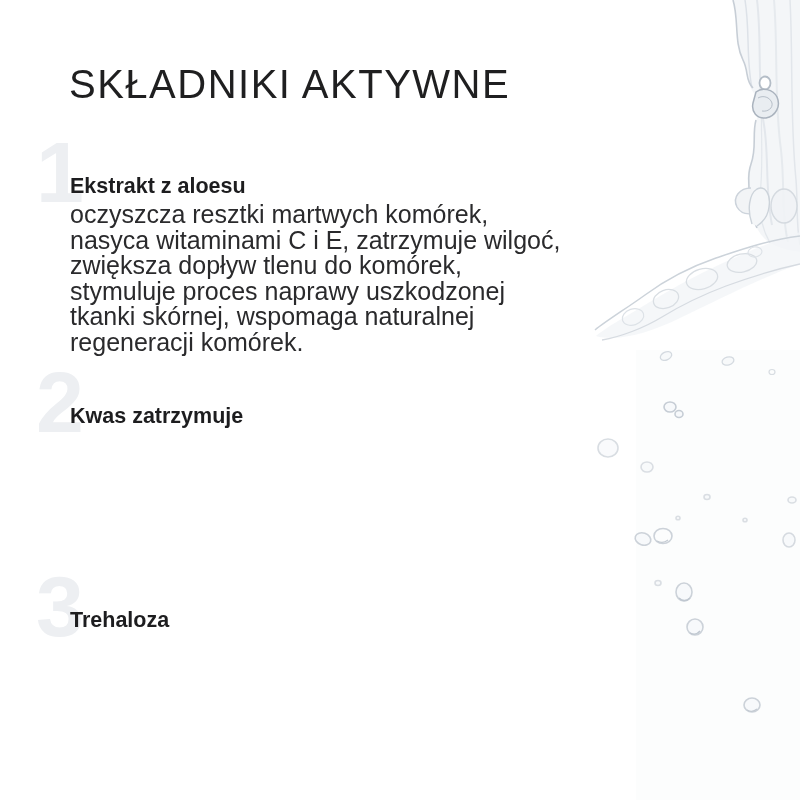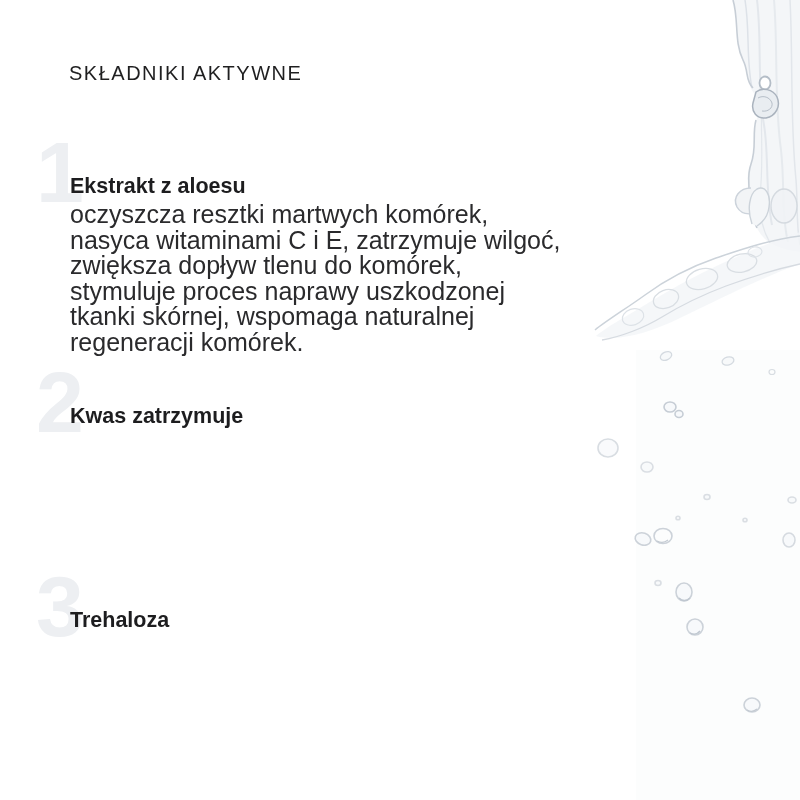--- a/index.html
+++ b/index.html
@@ -19,21 +19,21 @@
     position: absolute;
     top: 0; left: 0;
     width: 800px; height: 800px;
     pointer-events: none;
     z-index: 0;
   }
   .page-title {
     position: absolute;
     left: 69px; top: 62px;
     margin: 0;
-    font-size: 20px;
+    font-size: 40px;
     font-weight: 300;
     letter-spacing: 1.5px;
     color: #1f1f20;
     z-index: 2;
     white-space: nowrap;
   }
   .section {
     position: absolute;
     left: 70px;
     width: 502px;

